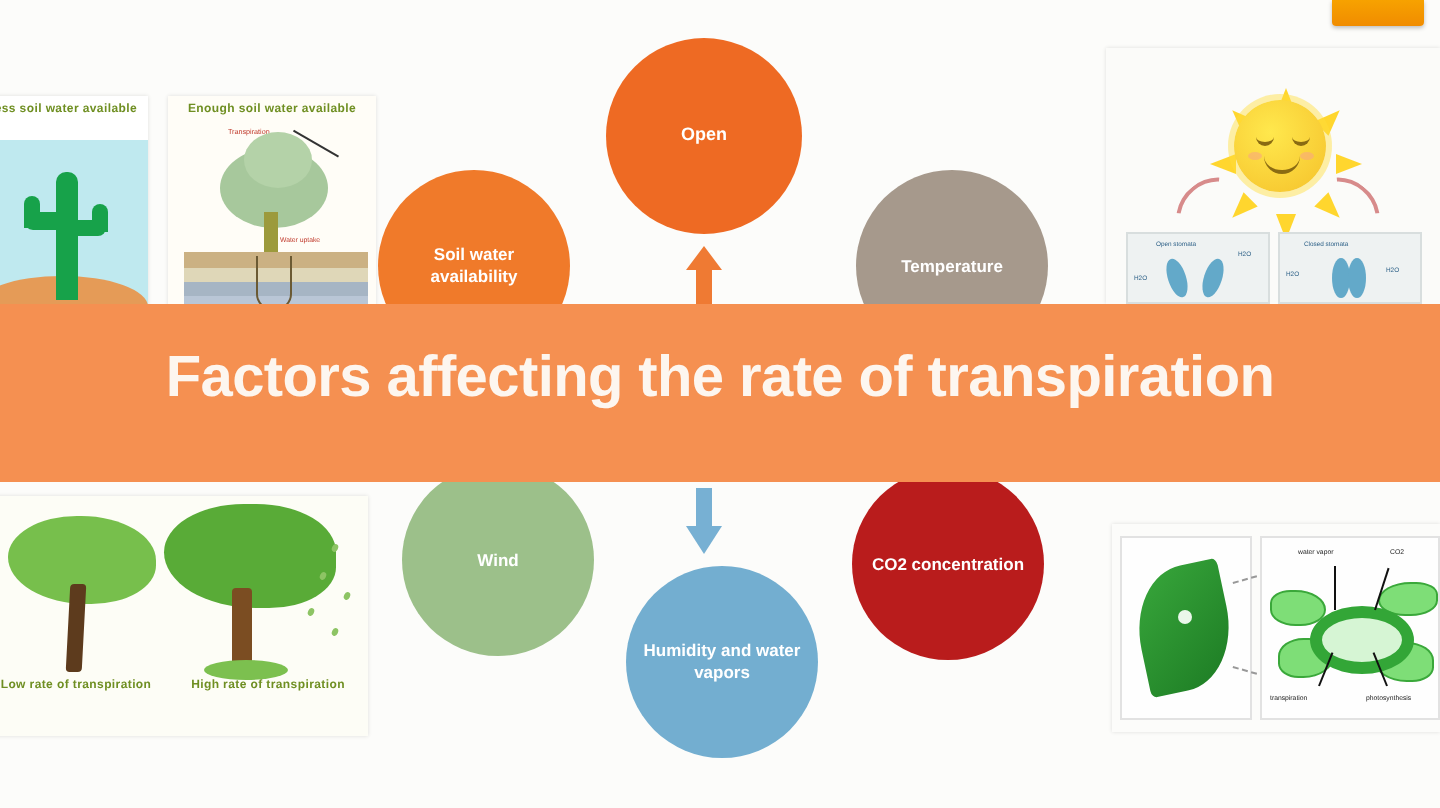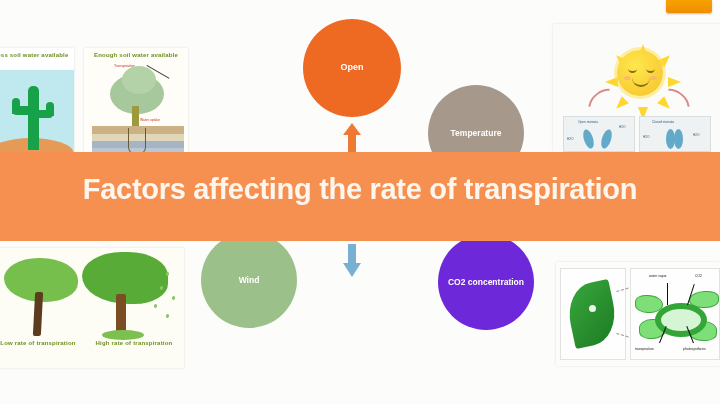--- a/index.html
+++ b/index.html
@@ -119,21 +119,21 @@
 
   
   .bubble{position:absolute;border-radius:50%;display:flex;align-items:center;
      justify-content:center;text-align:center;color:#ffffff;line-height:1.25;
      font-size:8.5px;font-weight:600;padding:0 8px;box-sizing:border-box;}
   #b-light{left:303px;top:19px;width:98px;height:98px;background:#ee6a23;font-size:9px;}
   #b-soil{left:189px;top:85px;width:96px;height:96px;background:#f07a2a;}
   #b-temp{left:428px;top:85px;width:96px;height:96px;background:#a6998c;}
   #b-wind{left:201px;top:232px;width:96px;height:96px;background:#9cc08a;}
   #b-hum{left:313px;top:283px;width:96px;height:96px;background:#73aed0;}
-  #b-co2{left:438px;top:234px;width:96px;height:96px;background:#6d28d9;}
+  #b-co2{left:426px;top:234px;width:96px;height:96px;background:#b91c1c;}
 
   
   #arrow-up{position:absolute;left:343px;top:123px;width:18px;height:30px;}
   #arrow-up .shaft{position:absolute;left:5px;top:10px;width:8px;height:20px;background:#ef7a33;}
   #arrow-up .head{position:absolute;left:0;top:0;width:0;height:0;
      border-left:9px solid transparent;border-right:9px solid transparent;
      border-bottom:12px solid #ef7a33;}
   #arrow-dn{position:absolute;left:343px;top:244px;width:18px;height:34px;}
   #arrow-dn .shaft{position:absolute;left:5px;top:0;width:8px;height:20px;background:#77b0d3;}
   #arrow-dn .head{position:absolute;left:0;top:19px;width:0;height:0;
@@ -251,22 +251,24 @@
       <div class="larrow" style="left:28px;top:56px;height:18px;transform:rotate(22deg)"></div>
       <div class="larrow" style="left:62px;top:56px;height:18px;transform:rotate(-22deg)"></div>
       <div class="ldot" style="left:18px;top:5px">water vapor</div>
       <div class="ldot" style="left:64px;top:5px">CO2</div>
       <div class="ldot" style="left:4px;top:78px">transpiration</div>
       <div class="ldot" style="left:52px;top:78px">photosynthesis</div>
     </div>
   </div>
 
   <div class="bubble" id="b-light">Open</div>
+  <div class="bubble" id="b-soil">Soil water availability</div>
   <div class="bubble" id="b-temp">Temperature</div>
   <div class="bubble" id="b-wind">Wind</div>
+  <div class="bubble" id="b-hum">Humidity and water vapors</div>
   <div class="bubble" id="b-co2">CO2 concentration</div>
 
   <div id="arrow-up">
     <div class="head"></div>
     <div class="shaft"></div>
   </div>
   <div id="arrow-dn">
     <div class="shaft"></div>
     <div class="head"></div>
   </div>

